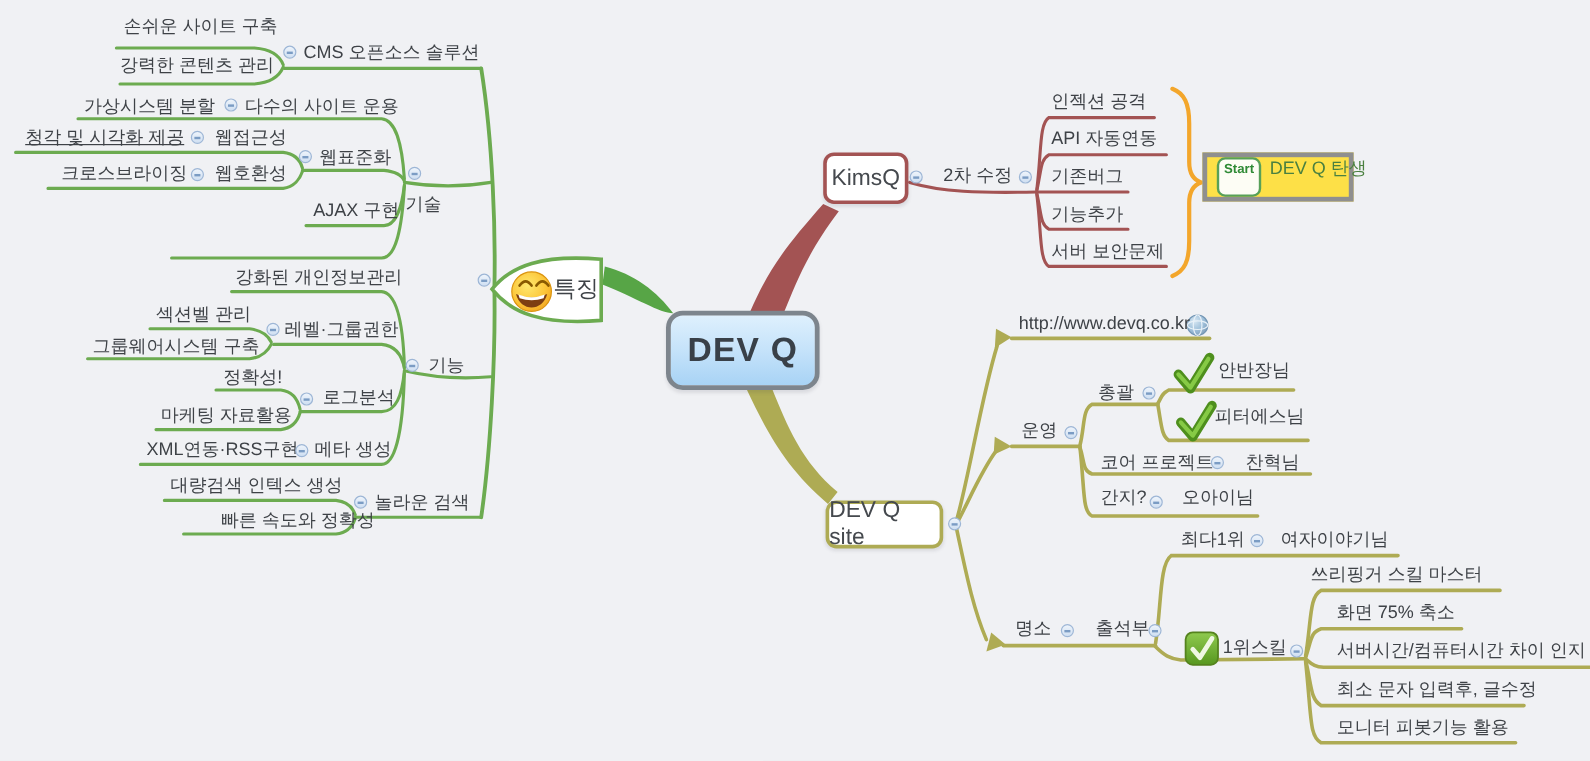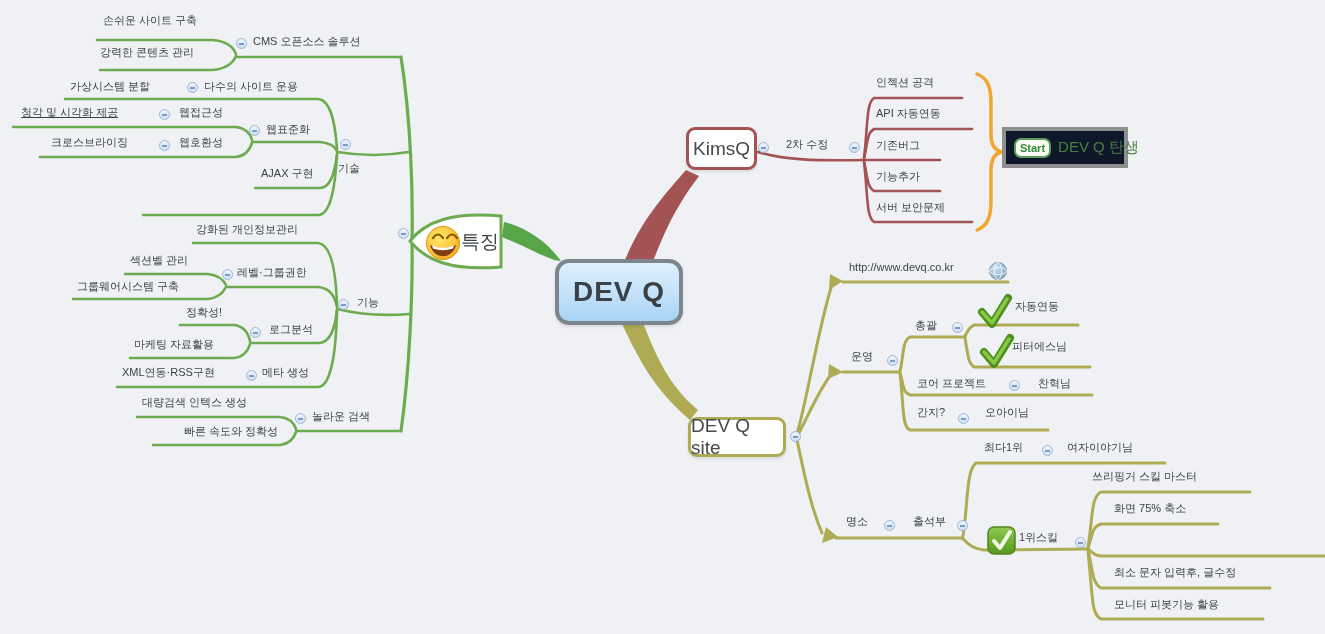--- a/index.html
+++ b/index.html
@@ -1,29 +1,29 @@
 <!DOCTYPE html>
 <html><head>
 <meta charset="utf-8">
 <style>
   html,body{margin:0;padding:0;}
   body{background:#e9eaee;font-family:"Liberation Sans",sans-serif;}
   #stage{position:relative;width:1325px;height:634px;background:#f0f1f4;overflow:hidden;}
   #wires{position:absolute;left:0;top:0;z-index:1;}
-  .lbl{position:absolute;font-size:11px;line-height:1.15;color:#3e4247;white-space:nowrap;z-index:3;cursor:default;}
+  .lbl{position:absolute;font-size:15px;line-height:1.15;color:#3e4247;white-space:nowrap;z-index:3;cursor:default;}
   .lbl-lg{font-size:19px;}
   .node{position:absolute;background:#fff;display:flex;align-items:center;justify-content:center;
         box-sizing:border-box;z-index:2;font-size:19px;color:#45494e;box-shadow:0 2px 3px rgba(60,60,70,.12);}
   .root-node{left:555px;top:259px;width:128px;height:66px;
         background:linear-gradient(180deg,#def0fd 0%,#c6e3fa 48%,#a8d3f5 100%);
         border:4px solid #7d858d;border-radius:14px;font-size:28px;font-weight:bold;color:#394048;letter-spacing:1px;}
   .kimsq-node{left:686px;top:127px;width:71px;height:43px;border:3px solid #a35353;border-radius:9px;}
   .site-node{left:688px;top:417px;width:98px;height:40px;border:3px solid #aeab54;border-radius:9px;}
   .callout{position:absolute;left:1002px;top:127px;width:126px;height:41px;box-sizing:border-box;
-        background:#0f172a;border:4px solid #8f8f8f;display:flex;align-items:center;gap:7px;
+        background:#fde047;border:4px solid #8f8f8f;display:flex;gap:7px;
         padding:0 6px 0 8px;z-index:2;}
   .callout .badge{border:2px solid #58a058;border-radius:7px;background:#fdfdf5;color:#2f8a35;
         font-weight:bold;font-size:11px;padding:2px 4px;}
   .callout .cap{color:#4a8040;font-size:15px;white-space:nowrap;}
   .minus{position:absolute;width:11px;height:11px;border-radius:50%;
         background:linear-gradient(#eef4fb,#cfdff2);border:1px solid #9db6d6;box-sizing:border-box;
         z-index:4;cursor:pointer;}
   .minus::before{content:"";position:absolute;left:2px;right:2px;top:4px;height:1.5px;background:#7b9cc4;}
 </style>
 </head>
@@ -191,33 +191,34 @@
   <div class="lbl" style="left:786px;top:138px;">2차 수정</div>
   <div class="lbl" style="left:876px;top:76px;">인젝션 공격</div>
   <div class="lbl" style="left:876px;top:107px;">API 자동연동</div>
   <div class="lbl" style="left:876px;top:139px;">기존버그</div>
   <div class="lbl" style="left:876px;top:170px;">기능추가</div>
   <div class="lbl" style="left:876px;top:201px;">서버 보안문제</div>
 
   <div class="lbl" style="left:849px;top:261px;">http://www.devq.co.kr</div>
   <div class="lbl" style="left:851px;top:350px;">운영</div>
   <div class="lbl" style="left:915px;top:319px;">총괄</div>
-  <div class="lbl" style="left:1015px;top:300px;">자동연동</div>
-  <div class="lbl" style="left:1012px;top:340px;">피터에스님</div>
+  <div class="lbl" style="left:1015px;top:300px;">안반장님</div>
+  <div class="lbl" style="left:1012px;top:340px;font-family:Liberation Serif, serif;">피터에스님</div>
   <div class="lbl" style="left:917px;top:377px;">코어 프로젝트</div>
   <div class="lbl" style="left:1038px;top:377px;">찬혁님</div>
   <div class="lbl" style="left:917px;top:406px;">간지?</div>
   <div class="lbl" style="left:985px;top:406px;">오아이님</div>
   <div class="lbl" style="left:846px;top:515px;">명소</div>
   <div class="lbl" style="left:913px;top:515px;text-align:center;">출석부</div>
   <div class="lbl" style="left:984px;top:441px;">최다1위</div>
   <div class="lbl" style="left:1067px;top:441px;">여자이야기님</div>
   <div class="lbl" style="left:1019px;top:531px;">1위스킬</div>
   <div class="lbl" style="left:1092px;top:470px;">쓰리핑거 스킬 마스터</div>
   <div class="lbl" style="left:1114px;top:502px;">화면 75% 축소</div>
+  <div class="lbl" style="left:1114px;top:534px;">서버시간/컴퓨터시간 차이 인지</div>
   <div class="lbl" style="left:1114px;top:566px;">최소 문자 입력후, 글수정</div>
   <div class="lbl" style="left:1114px;top:598px;">모니터 피봇기능 활용</div>
 
   <div class="minus" style="left:236px;top:38px;"></div>
   <div class="minus" style="left:187px;top:82px;"></div>
   <div class="minus" style="left:159px;top:109px;"></div>
   <div class="minus" style="left:249px;top:125px;"></div>
   <div class="minus" style="left:159px;top:140px;"></div>
   <div class="minus" style="left:340px;top:139px;"></div>
   <div class="minus" style="left:398px;top:228px;"></div>

